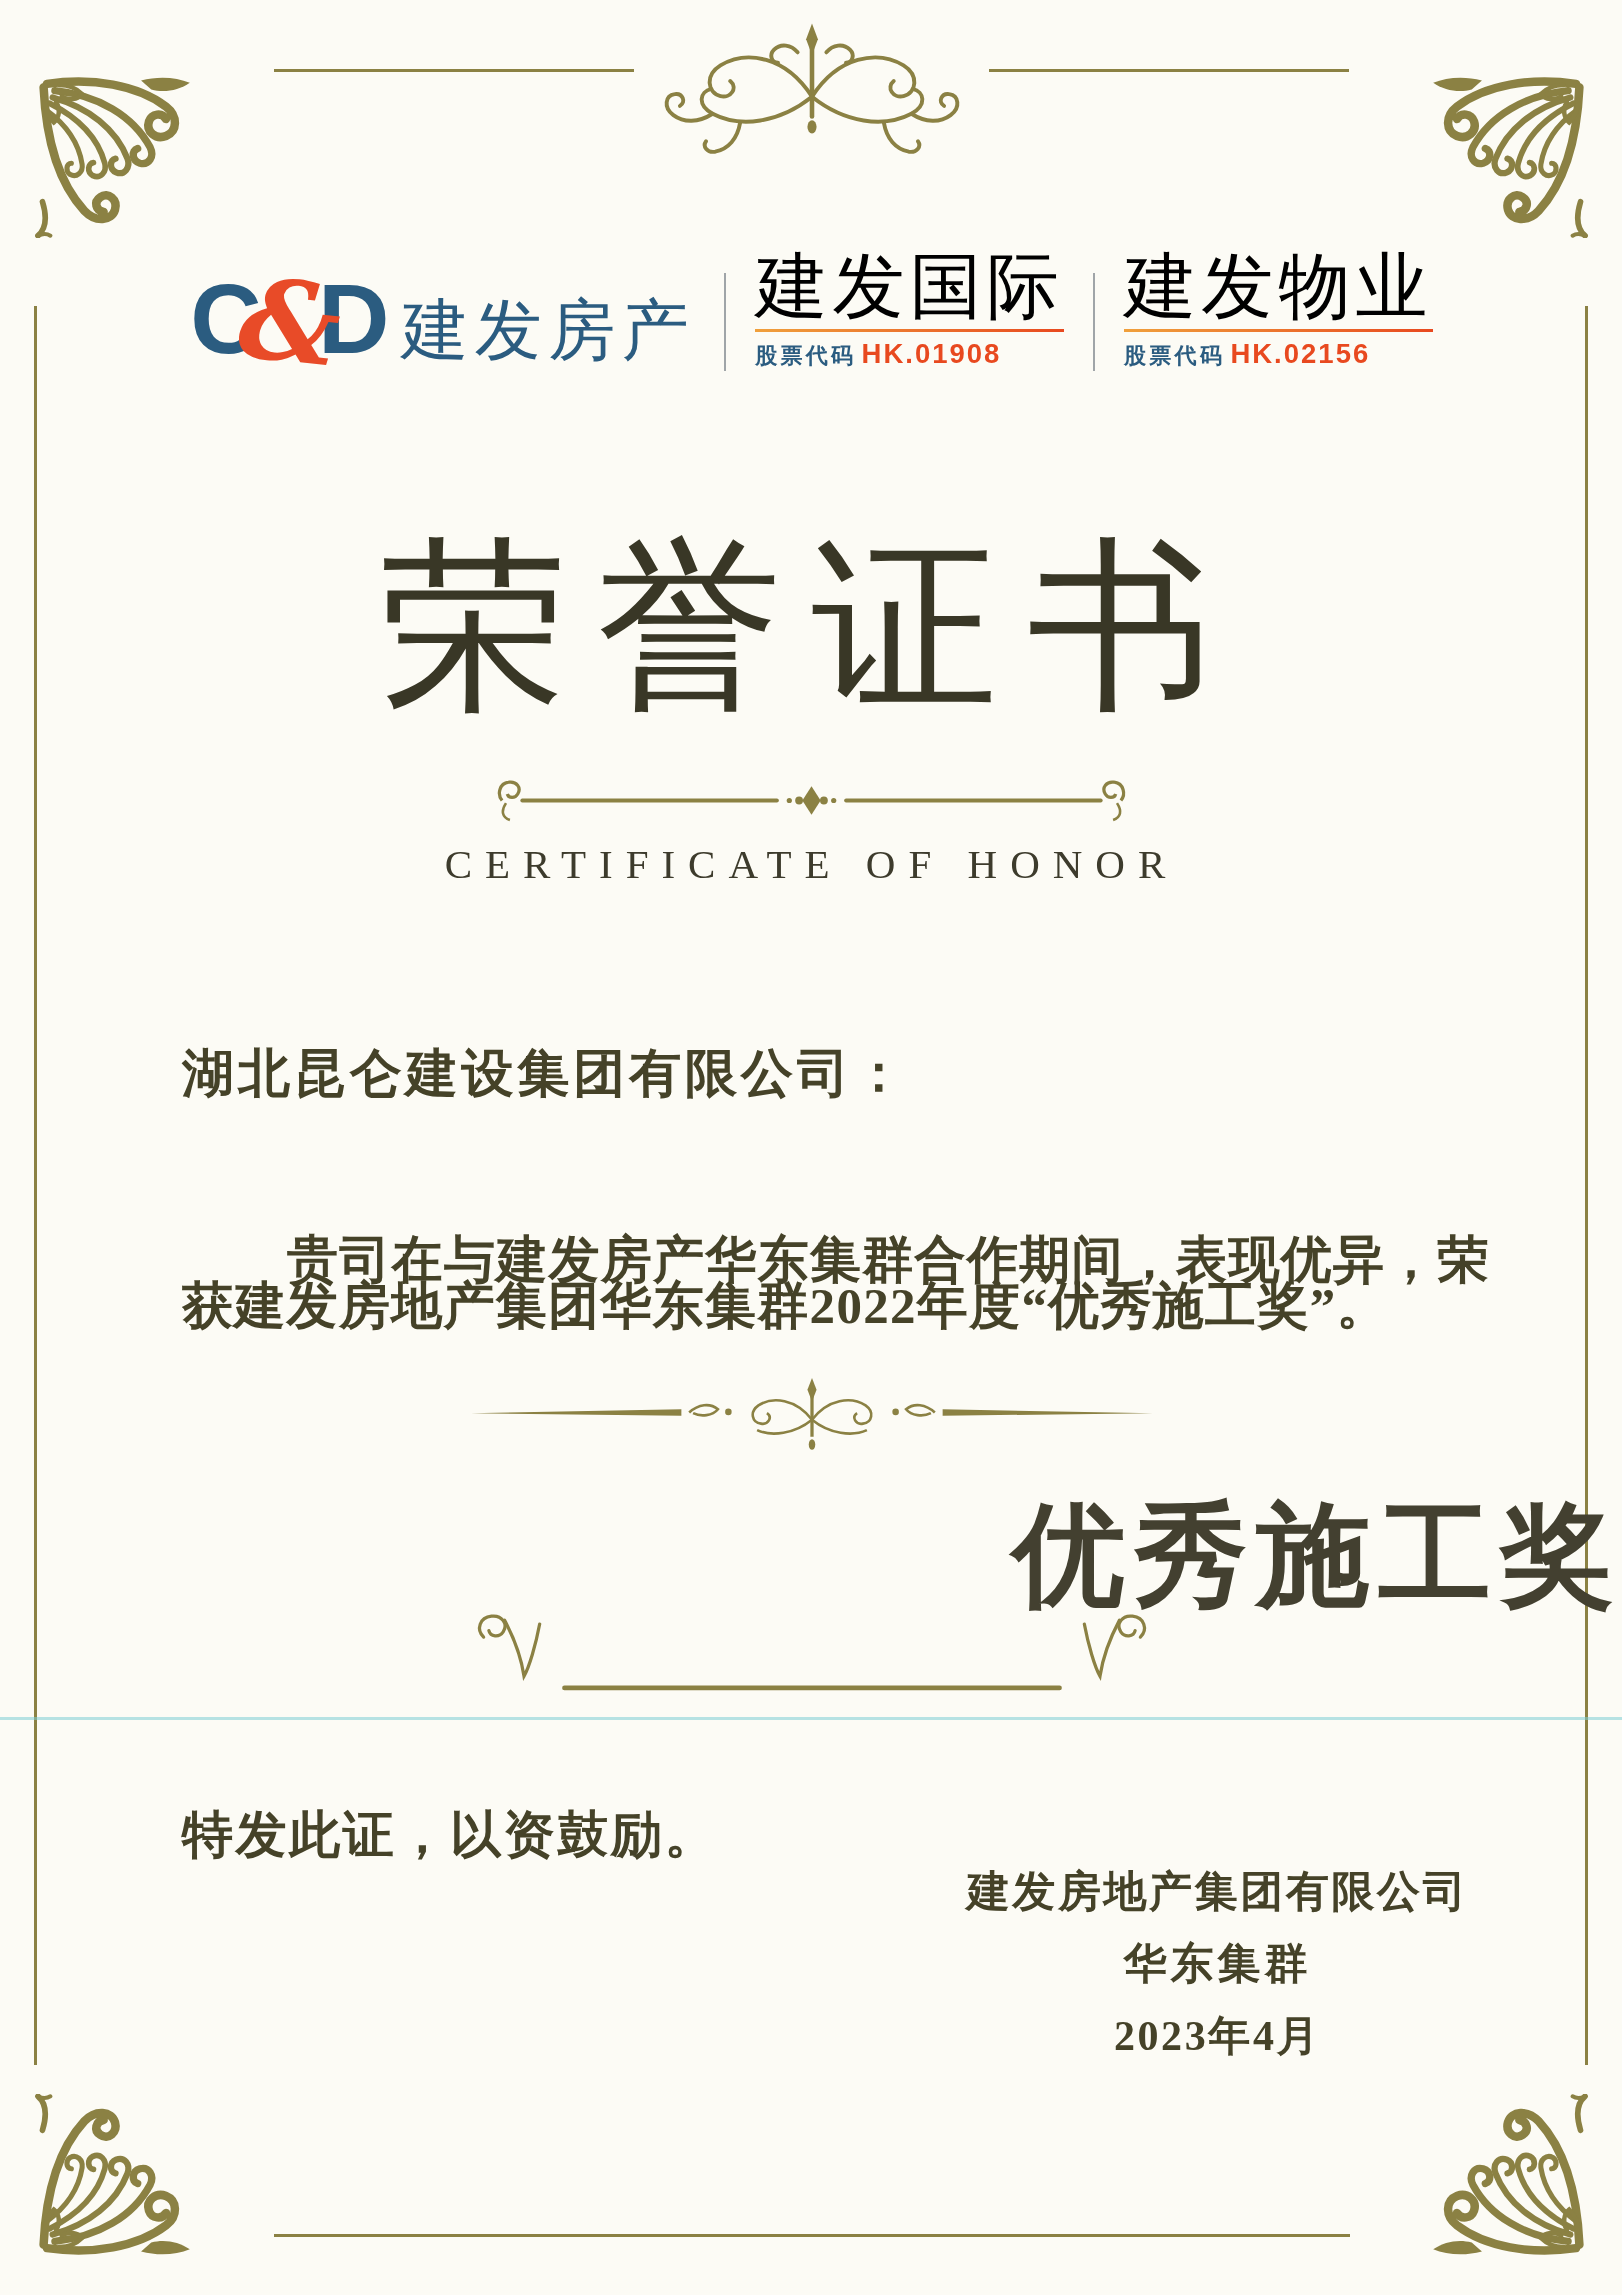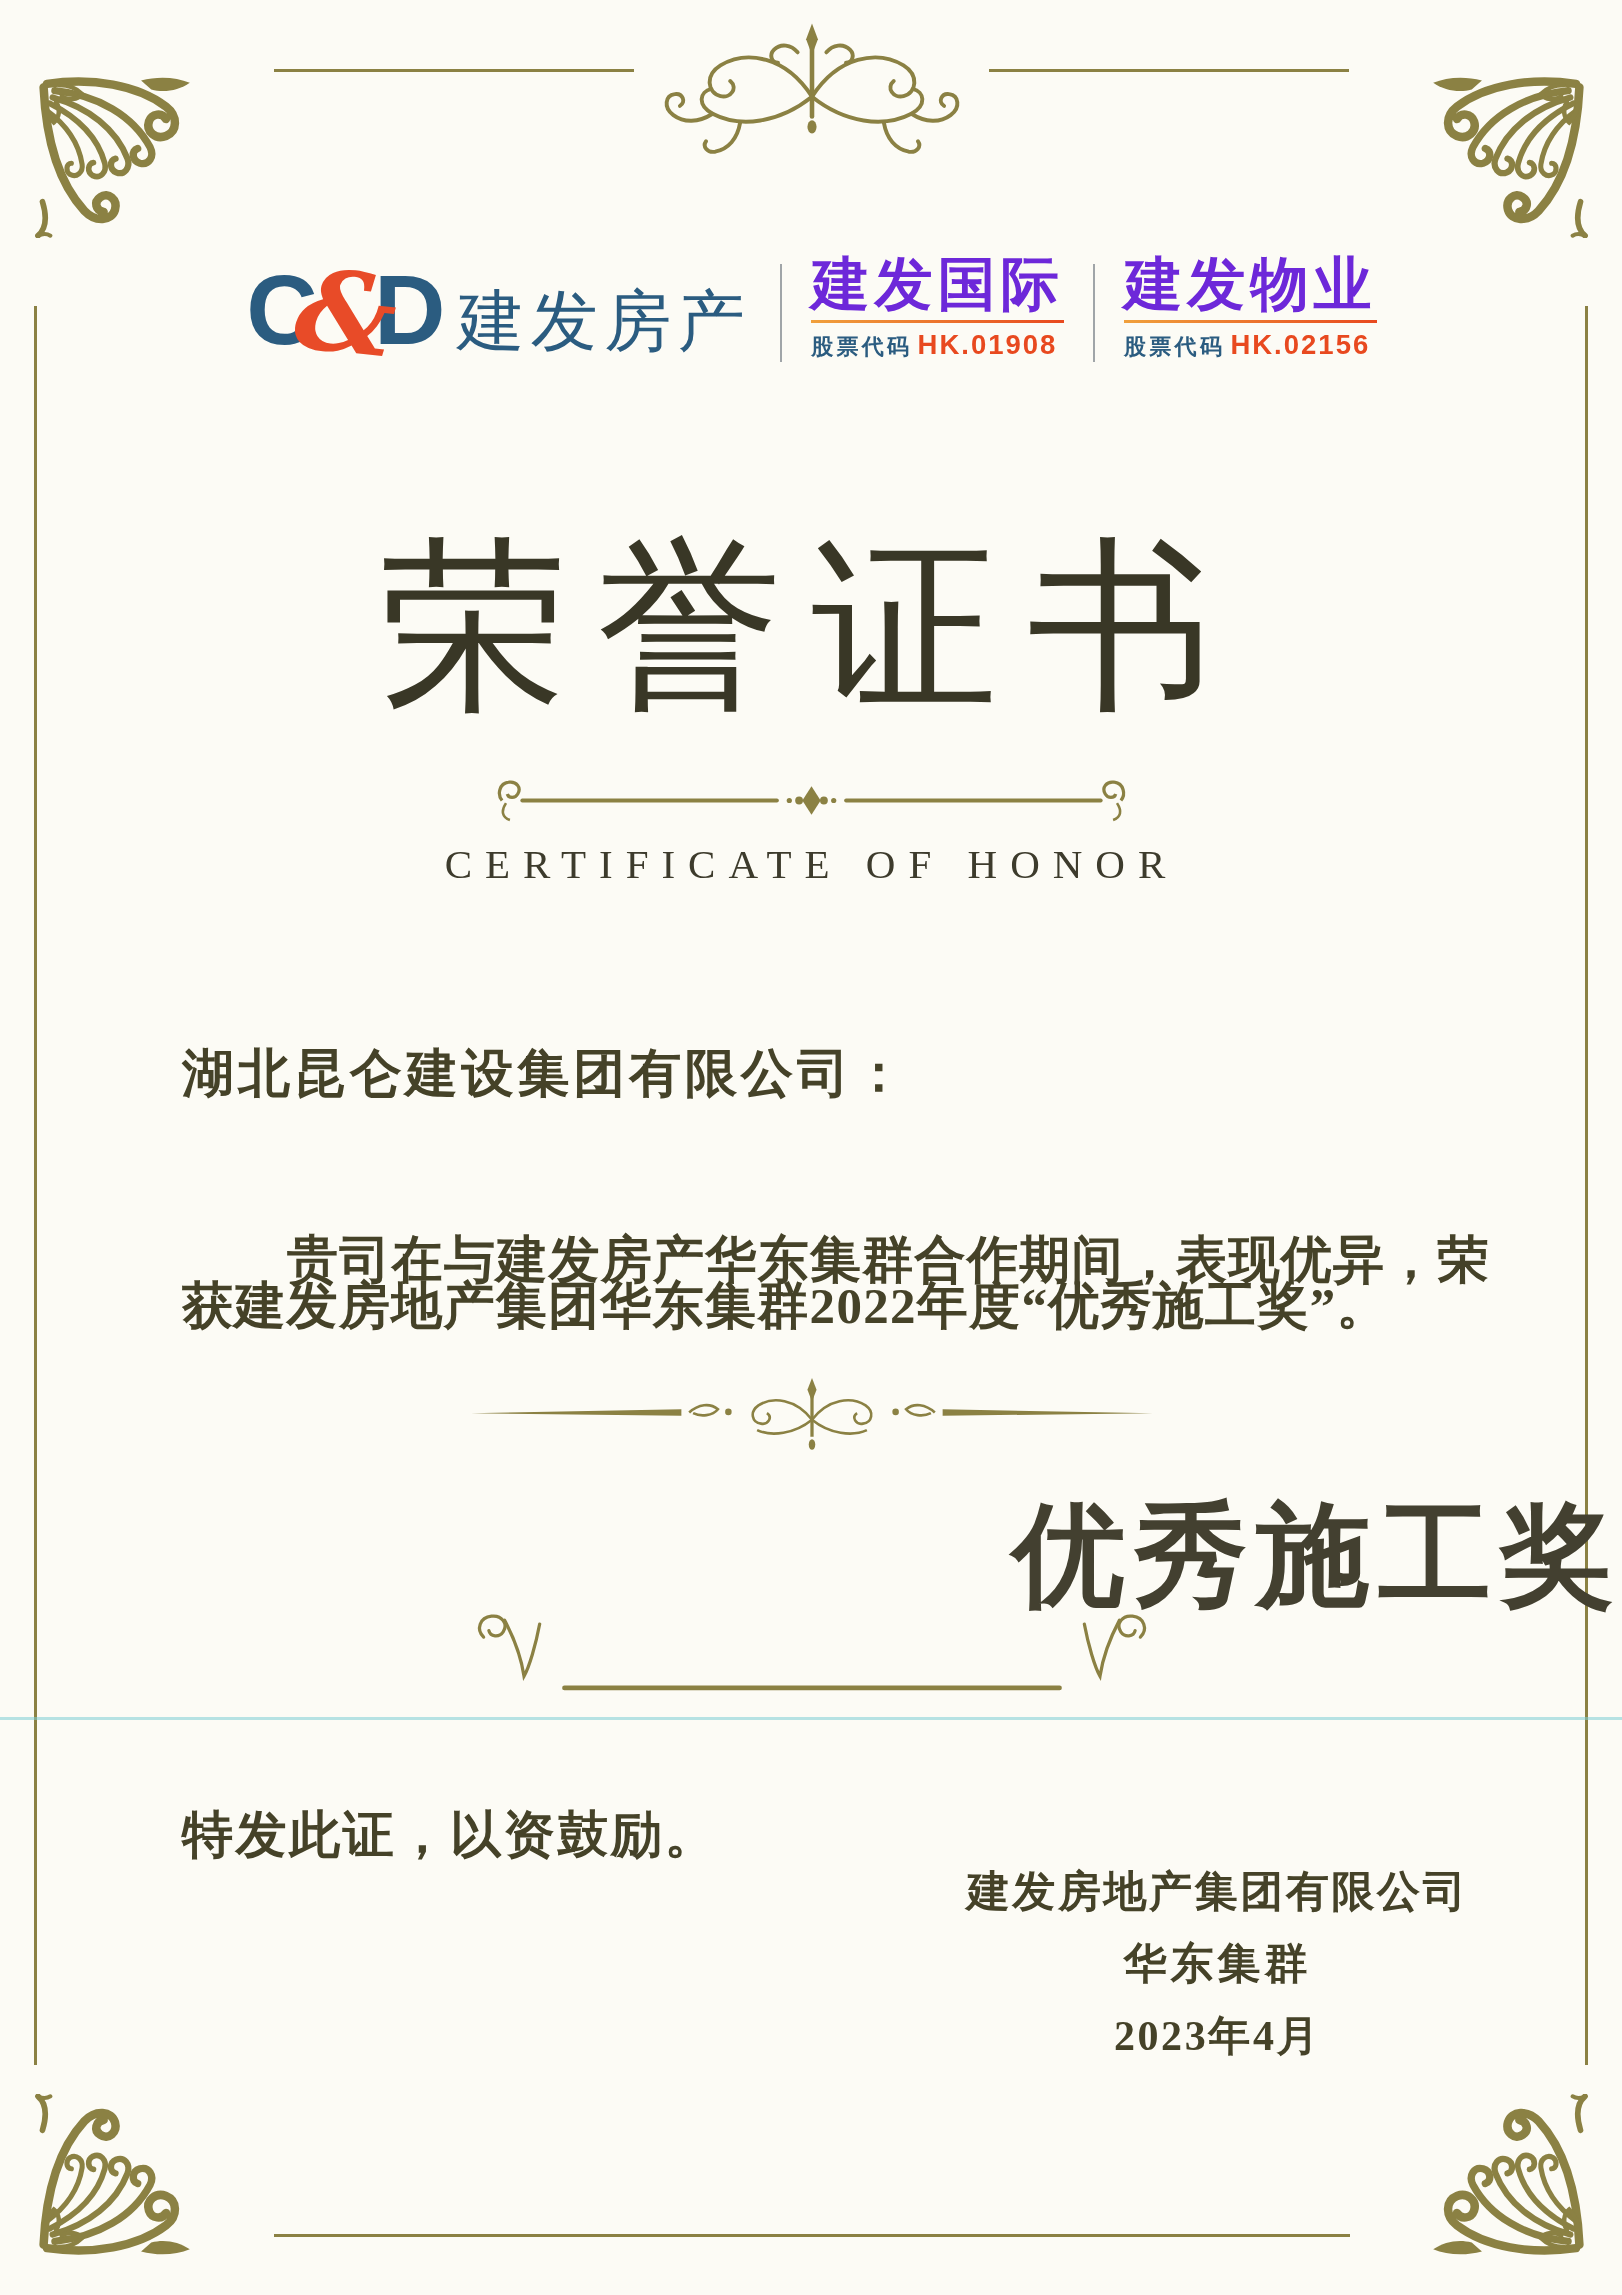--- a/index.html
+++ b/index.html
@@ -35,21 +35,21 @@
   .cd-amp{
     font-family:"DejaVu Serif","Liberation Serif",serif;
     font-style:italic;font-weight:bold;
     font-size:111px;color:#e84b28;
     margin:0 -22px;position:relative;z-index:2;top:7.9px;
     transform:rotate(6deg);display:inline-block;
   }
   .brand-cn{font-size:67px;font-weight:normal;color:#2b5c80;letter-spacing:6.5px;line-height:1;margin:0 0 10.5px 11.8px;}
   .logo-sep{width:2px;height:98px;background:#a0a5a8;margin:0 29px 2.6px 29px;}
   .sub-brand{display:flex;flex-direction:column;align-items:stretch;margin-bottom:2.6px;}
-  .sub-name{font-size:58px;font-weight:bold;color:#6d28d9;letter-spacing:5.2px;line-height:1;}
+  .sub-name{font-size:72px;font-weight:normal;color:#000000;letter-spacing:5.2px;line-height:1;}
   .sub-rule{height:3.3px;background:linear-gradient(90deg,#f0a03c,#e8491f);margin:6.5px 0 6.5px 0;}
   .sub-tag{display:flex;align-items:baseline;gap:5.2px;}
   .tag-label{font-size:22px;font-weight:bold;color:#2b5c80;letter-spacing:3.3px;}
   .tag-code{font-size:27.5px;font-weight:bold;color:#e8491f;letter-spacing:2px;font-family:"Liberation Sans","DejaVu Sans",sans-serif;}
   
   .title-cn{
     position:absolute;left:0;right:0;top:516px;
     text-align:center;
     font-size:186px;line-height:1.2;font-weight:400;
     letter-spacing:29.4px;color:#393726;white-space:nowrap;

